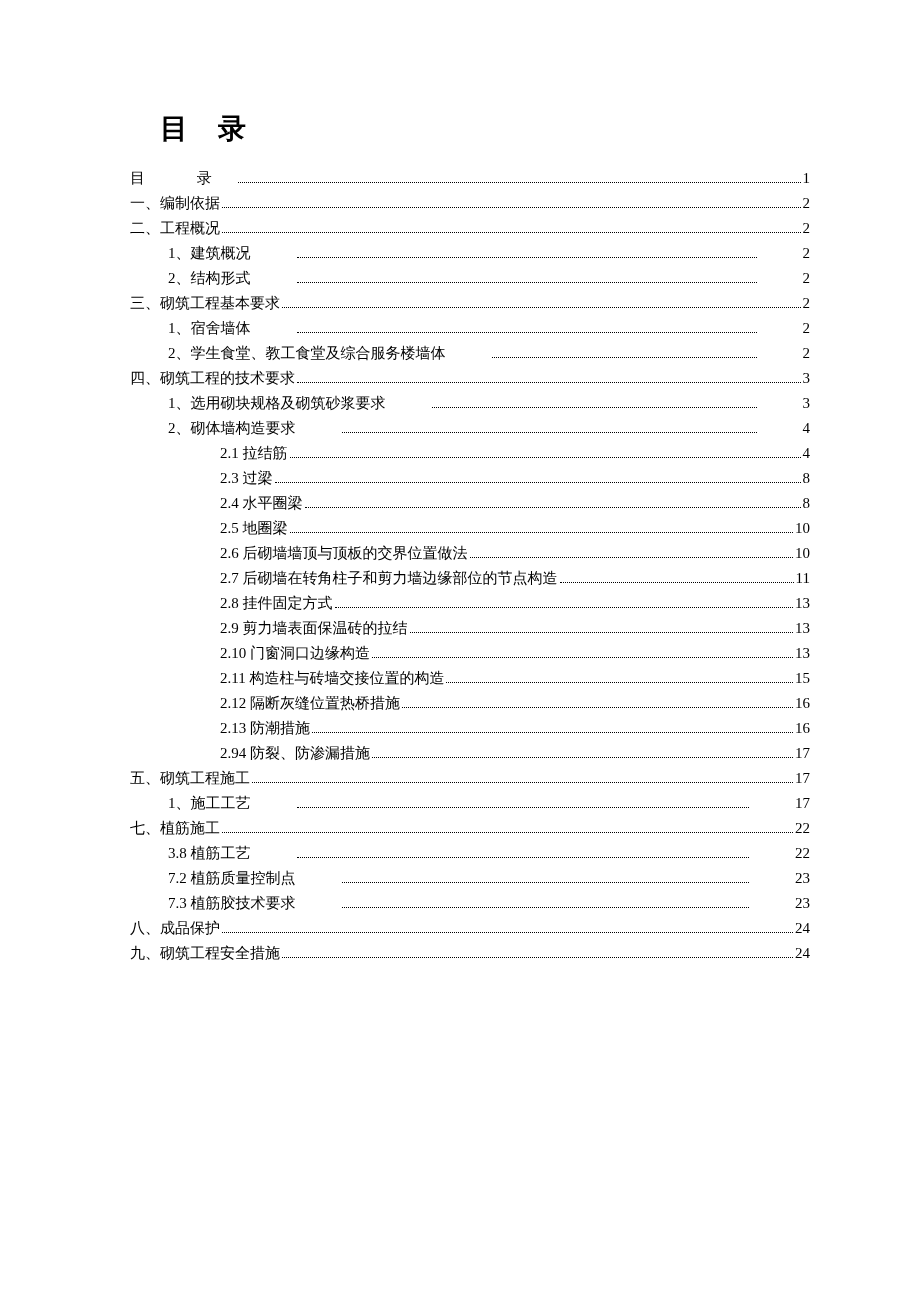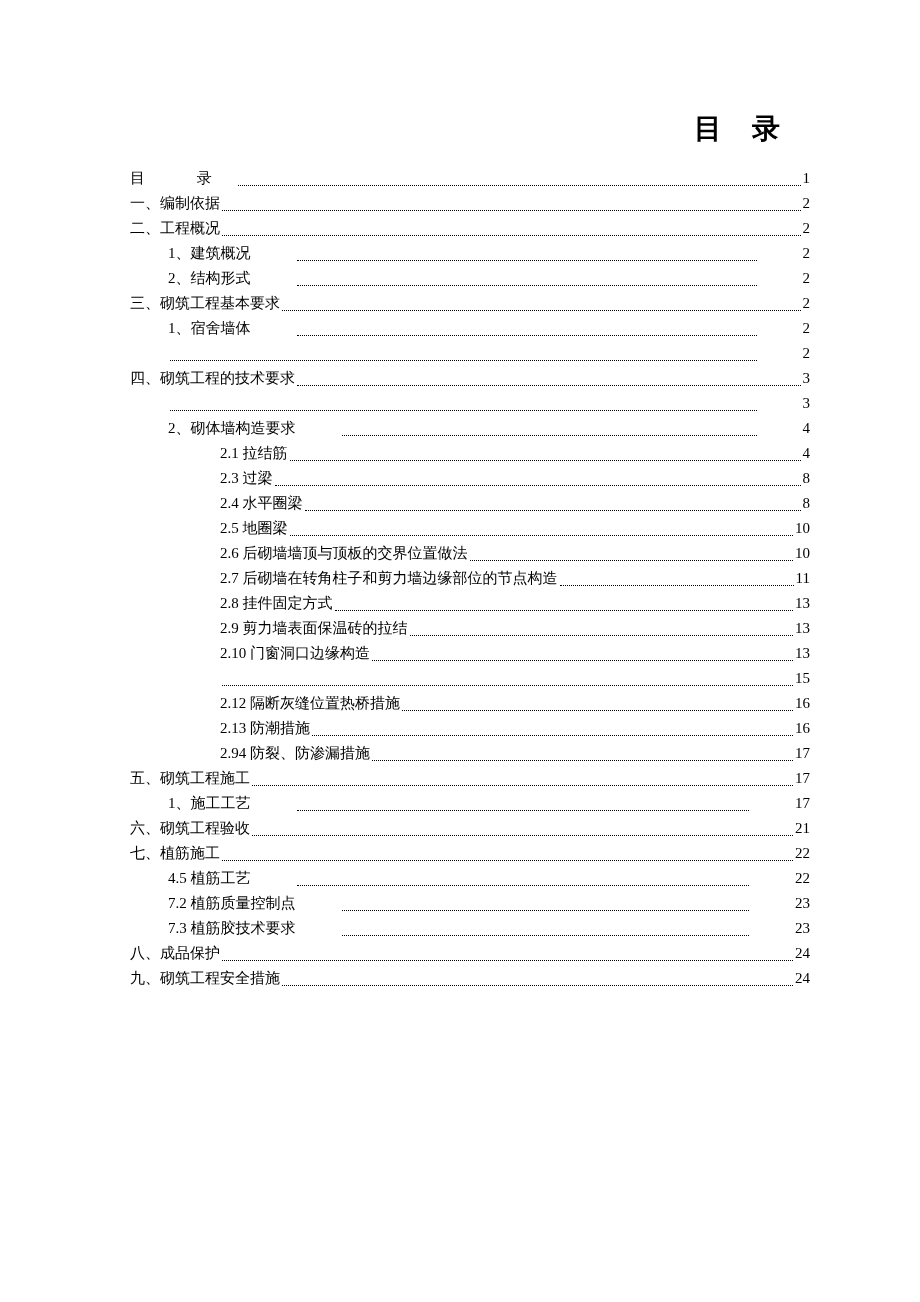--- a/index.html
+++ b/index.html
@@ -6,30 +6,30 @@
       font-family: "SimSun", "宋体", serif;
       background: #fff;
       margin: 0;
       padding: 0;
       width: 920px;
     }
     .page {
       padding: 110px 110px 0 130px;
     }
     .title {
-      text-align: right;
+      text-align: left;
       font-size: 28px;
       font-weight: bold;
       letter-spacing: 30px;
       margin-bottom: 18px;
       padding-left: 30px;
     }
     .toc-line {
       display: flex;
-      align-items: flex-end;
+      align-items: center;
       font-size: 15px;
       line-height: 1.6;
       margin: 1px 0;
       white-space: nowrap;
     }
     .toc-label {
       flex-shrink: 0;
     }
     .toc-label.bold {
       font-weight: normal;
@@ -88,29 +88,31 @@
         <span class="toc-label bold">三、砌筑工程基本要求</span>
         <span class="dots"></span>
         <span class="toc-page">2</span>
       </div>
       <div class="toc-line indent-1">
         <span class="toc-label bold">1、宿舍墙体</span>
         <span class="dots"></span>
         <span class="toc-page">2</span>
       </div>
       <div class="toc-line indent-1">
+        <span class="toc-label bold">2、学生食堂、教工食堂及综合服务楼墙体</span>
         <span class="dots"></span>
         <span class="toc-page">2</span>
       </div>
       <div class="toc-line indent-0">
         <span class="toc-label bold">四、砌筑工程的技术要求</span>
         <span class="dots"></span>
         <span class="toc-page">3</span>
       </div>
       <div class="toc-line indent-1">
+        <span class="toc-label bold">1、选用砌块规格及砌筑砂浆要求</span>
         <span class="dots"></span>
         <span class="toc-page">3</span>
       </div>
       <div class="toc-line indent-1">
         <span class="toc-label bold">2、砌体墙构造要求</span>
         <span class="dots"></span>
         <span class="toc-page">4</span>
       </div>
       <div class="toc-line indent-2">
         <span class="toc-label">2.1 拉结筋</span>
@@ -151,20 +153,21 @@
         <span class="toc-label">2.9 剪力墙表面保温砖的拉结</span>
         <span class="dots"></span>
         <span class="toc-page">13</span>
       </div>
       <div class="toc-line indent-2">
         <span class="toc-label">2.10 门窗洞口边缘构造</span>
         <span class="dots"></span>
         <span class="toc-page">13</span>
       </div>
       <div class="toc-line indent-2">
+        <span class="toc-label">2.11 构造柱与砖墙交接位置的构造</span>
         <span class="dots"></span>
         <span class="toc-page">15</span>
       </div>
       <div class="toc-line indent-2">
         <span class="toc-label">2.12 隔断灰缝位置热桥措施</span>
         <span class="dots"></span>
         <span class="toc-page">16</span>
       </div>
       <div class="toc-line indent-2">
         <span class="toc-label">2.13 防潮措施</span>
@@ -180,31 +183,26 @@
         <span class="toc-label bold">五、砌筑工程施工</span>
         <span class="dots"></span>
         <span class="toc-page">17</span>
       </div>
       <div class="toc-line indent-1">
         <span class="toc-label bold">1、施工工艺</span>
         <span class="dots"></span>
         <span class="toc-page">17</span>
       </div>
       <div class="toc-line indent-0">
-        <span class="toc-label bold">六、砌筑工程验收</span>
-        <span class="dots"></span>
-        <span class="toc-page">21</span>
-      </div>
-      <div class="toc-line indent-0">
         <span class="toc-label bold">七、植筋施工</span>
         <span class="dots"></span>
         <span class="toc-page">22</span>
       </div>
       <div class="toc-line indent-1">
-        <span class="toc-label">4.5 植筋工艺</span>
+        <span class="toc-label">3.8 植筋工艺</span>
         <span class="dots"></span>
         <span class="toc-page">22</span>
       </div>
       <div class="toc-line indent-1">
         <span class="toc-label">7.2 植筋质量控制点</span>
         <span class="dots"></span>
         <span class="toc-page">23</span>
       </div>
       <div class="toc-line indent-1">
         <span class="toc-label">7.3 植筋胶技术要求</span>

